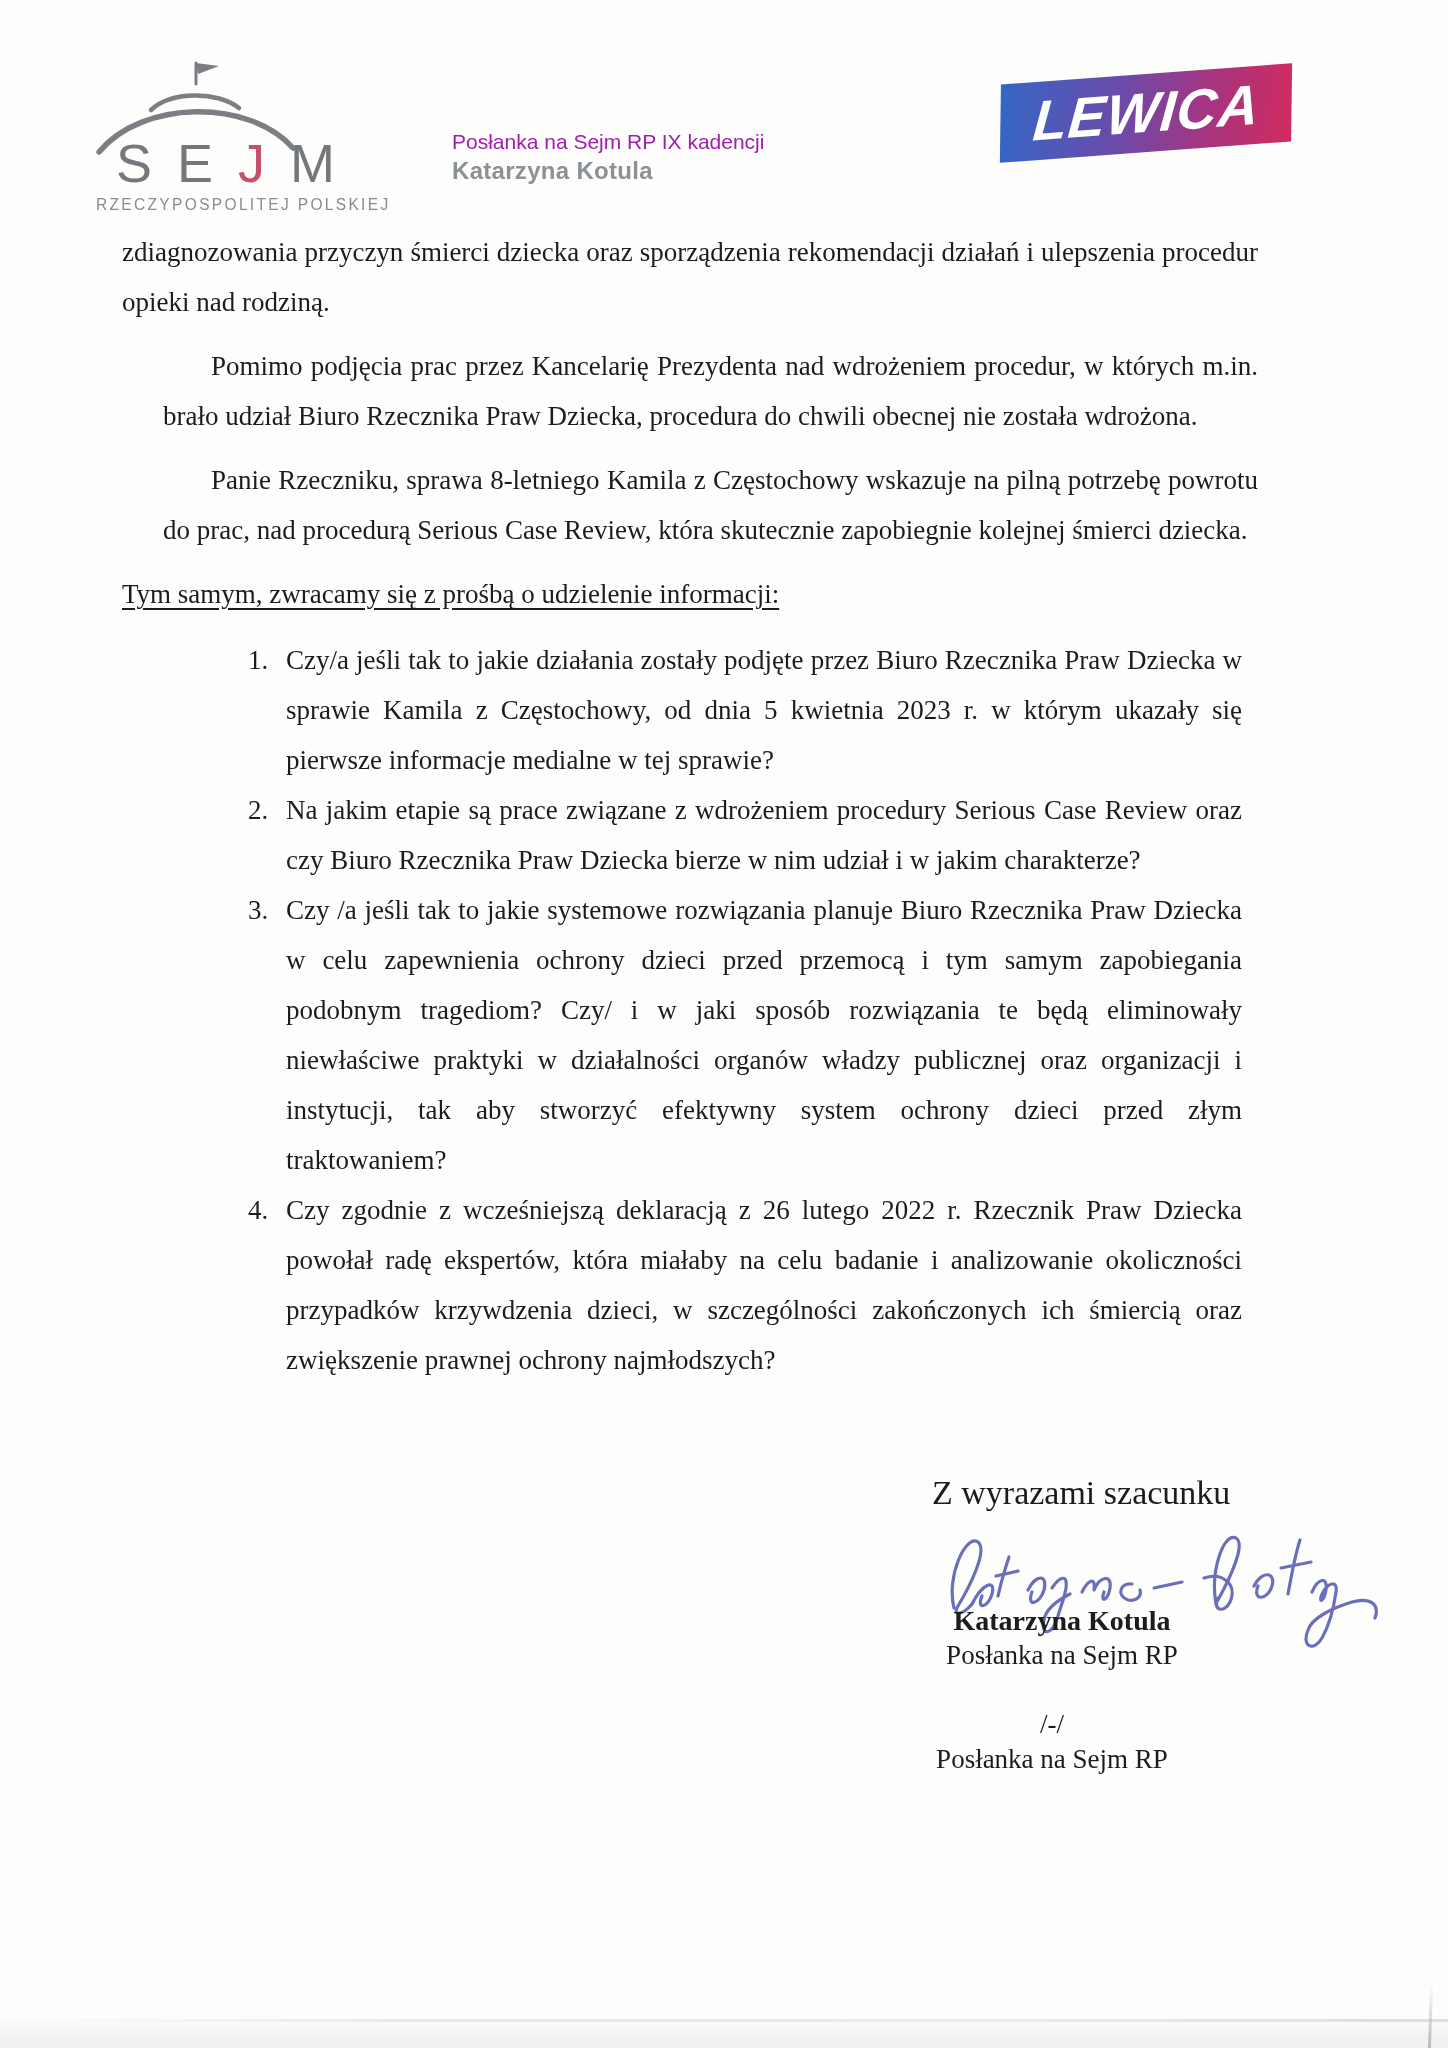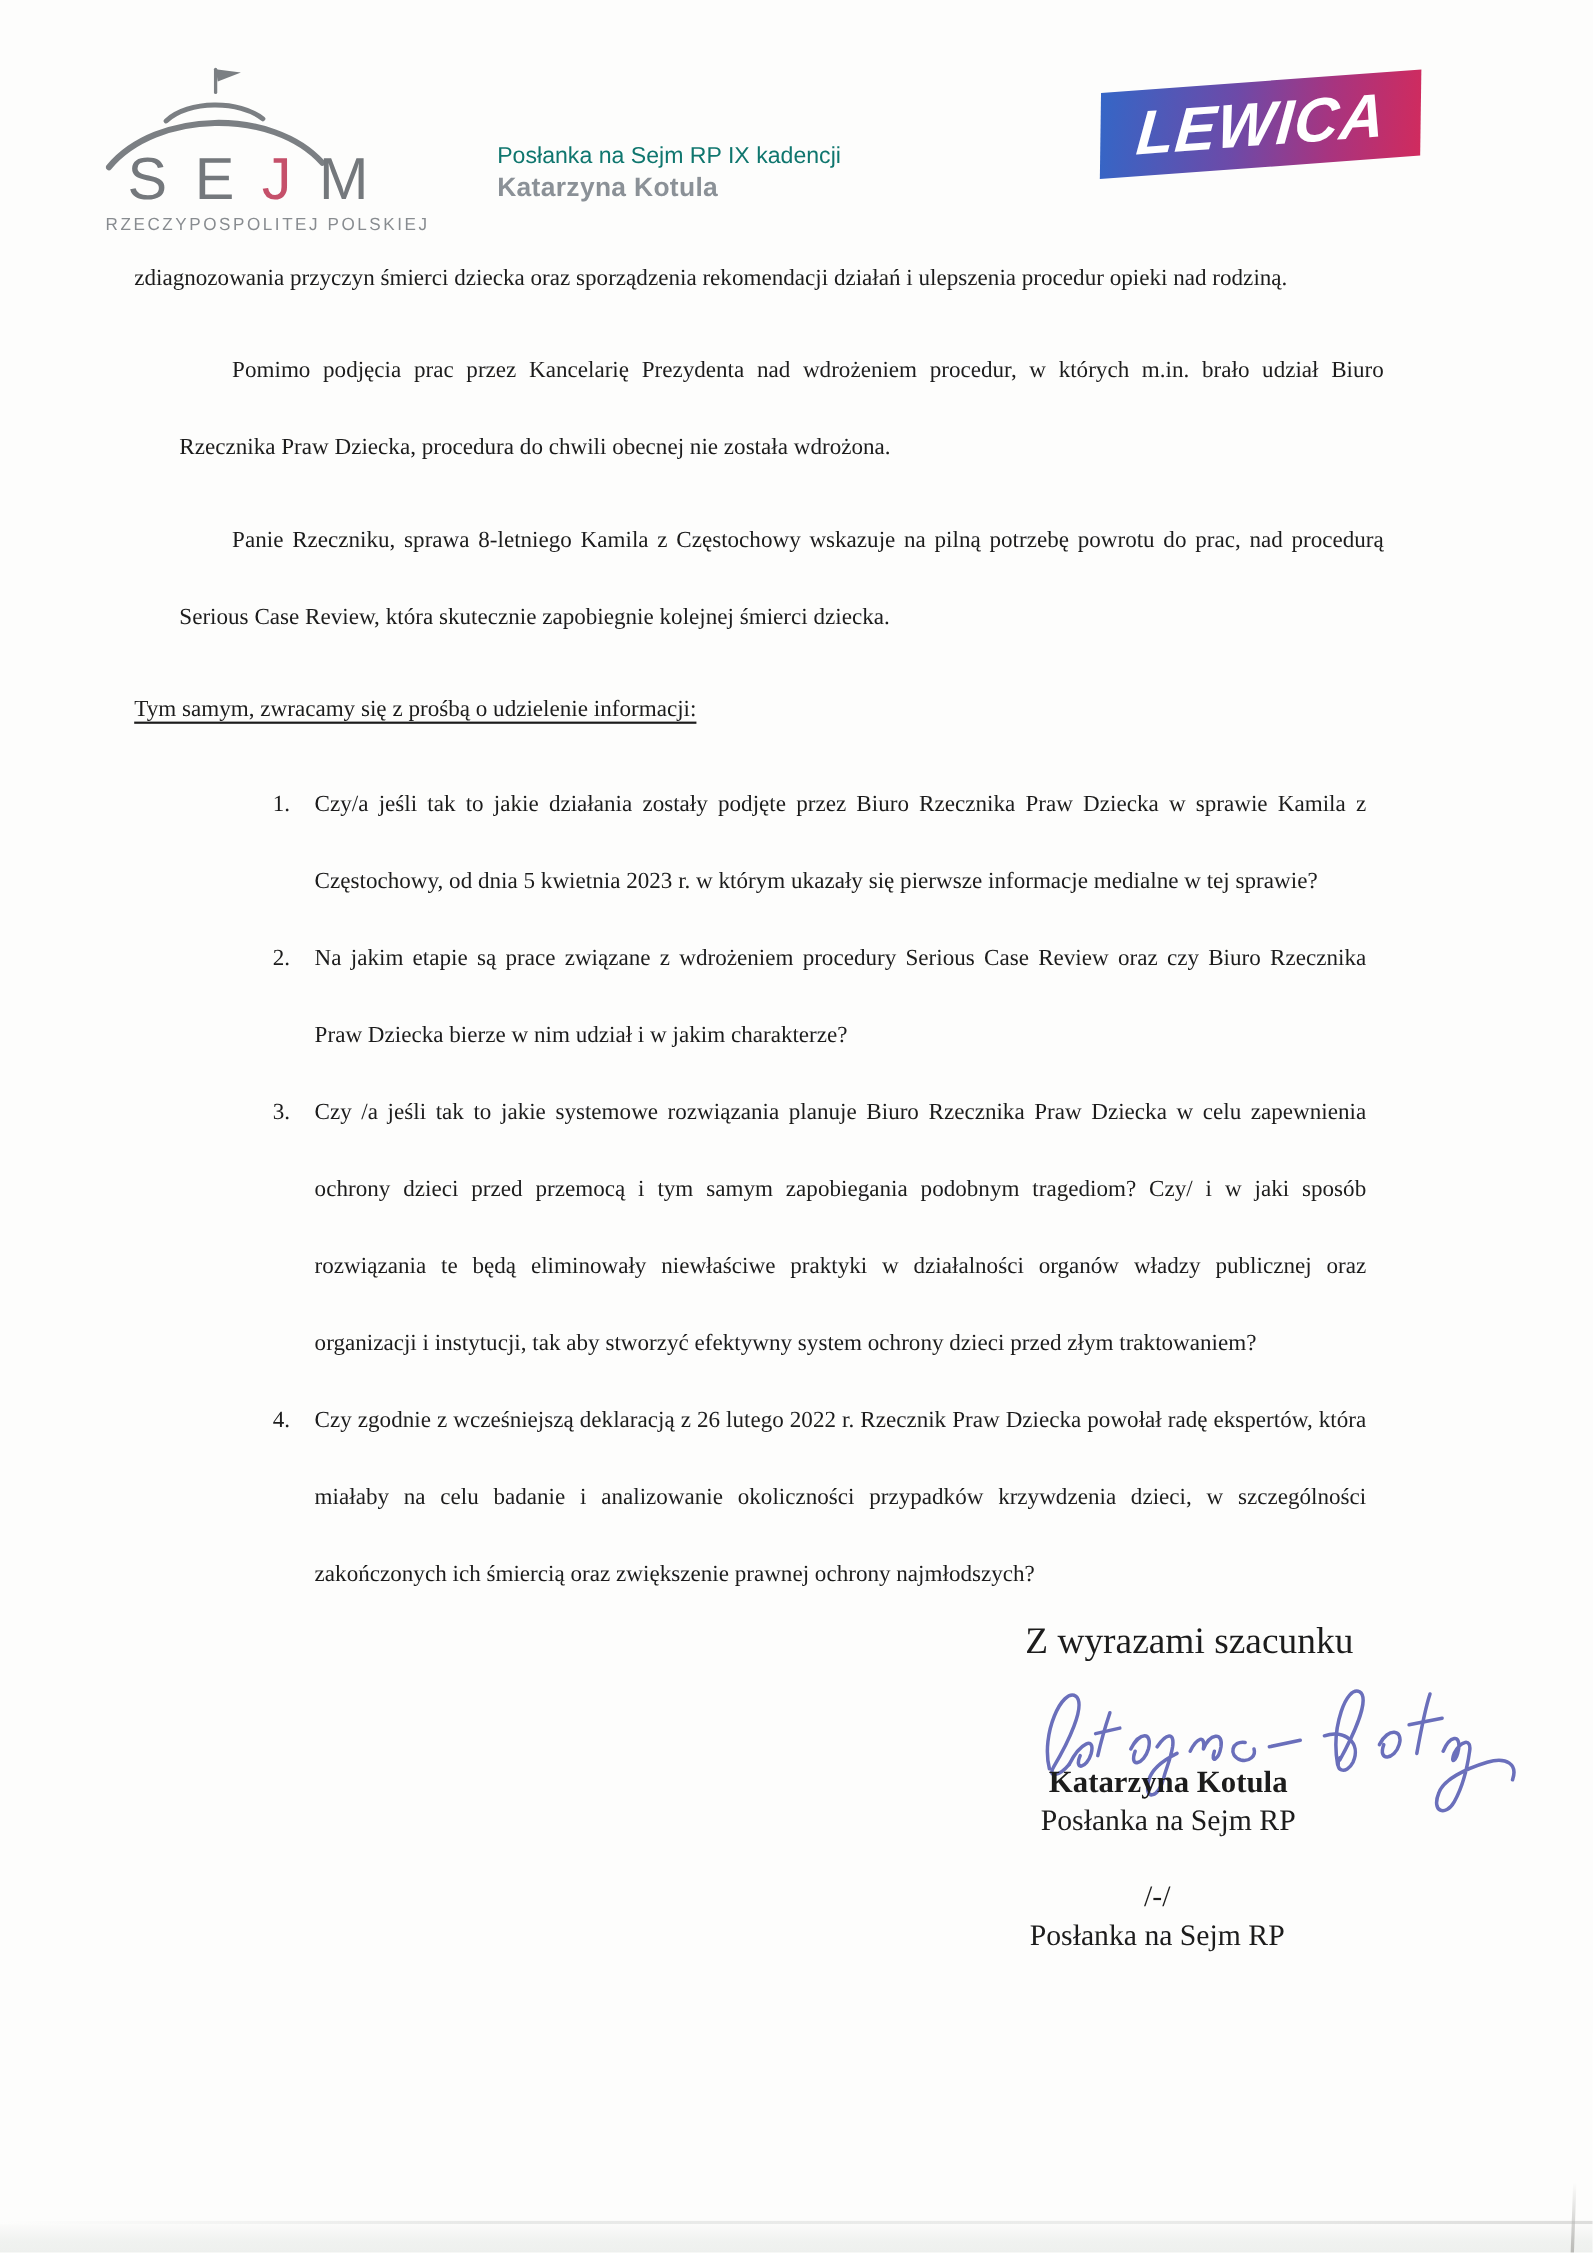--- a/index.html
+++ b/index.html
@@ -22,40 +22,40 @@
   .sejm-sub {
     position:absolute; left:4px; top:138px; white-space:nowrap;
     font-family:"Liberation Sans","DejaVu Sans",sans-serif;
     font-size:16px; letter-spacing:2.4px; color:#888c90;
     transform:scaleX(.97); transform-origin:left center;
   }
 
   
   .sender { position:absolute; left:452px; top:128px;
     font-family:"Liberation Sans","DejaVu Sans",sans-serif; }
-  .sender-role { font-size:21px; color:#0f766e; line-height:28px; }
+  .sender-role { font-size:21px; color:#a21caf; line-height:28px; }
   .sender-name { font-size:24px; color:#8b9197; font-weight:700; line-height:30px; letter-spacing:.3px; }
 
   
   .lewica {
     position:absolute; left:1000px; top:74px; width:292px; height:78px;
     background:linear-gradient(94deg,#3566c6 0%,#6d4aa8 42%,#a8347f 72%,#d02b5e 100%);
     transform:rotate(-4.2deg) skewX(-5deg);
     display:flex; align-items:center; justify-content:center;
   }
   .lewica-text {
     font-family:"Liberation Sans","DejaVu Sans",sans-serif;
     font-weight:900; font-style:italic; font-size:56px; color:#ffffff;
     letter-spacing:1px; transform:skewX(-4deg); line-height:1;
   }
 
   
   .content {
-    position:absolute; left:122px; top:217px; width:1136px;
-    font-size:21px; line-height:70px;
+    position:absolute; left:122px; top:227px; width:1136px;
+    font-size:27px; line-height:50px;
   }
   .content p { margin:0 0 14px 0; text-align:justify; }
   .content p.indented { text-indent:48px;margin-left:41px; }
   .request-heading {
     margin:0 0 14px 84px; text-decoration:underline; text-underline-offset:5px;
   }
   ol.questions {
     list-style:none; counter-reset:q; margin:16px; padding:0 0 0 148px;
   }
   ol.questions li {

